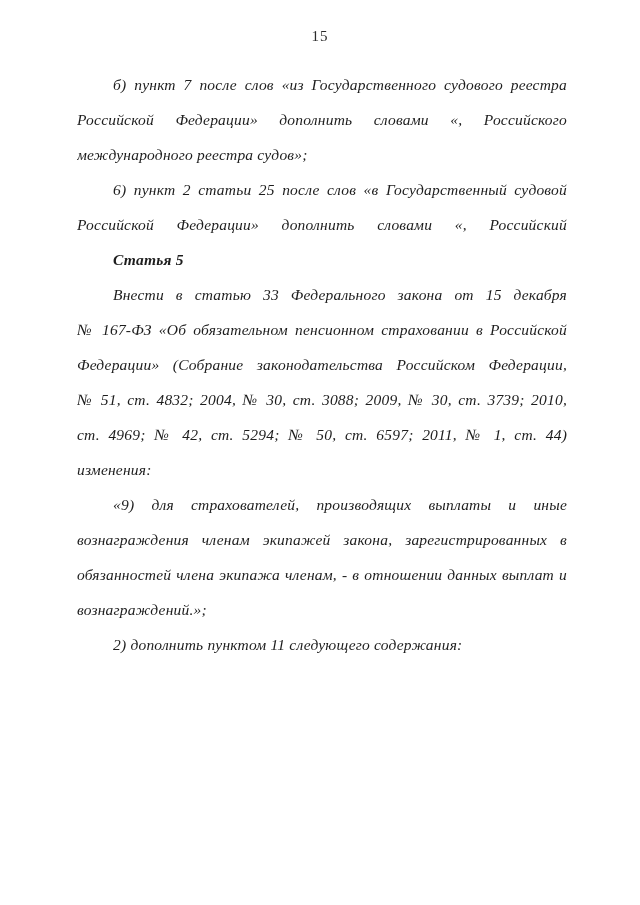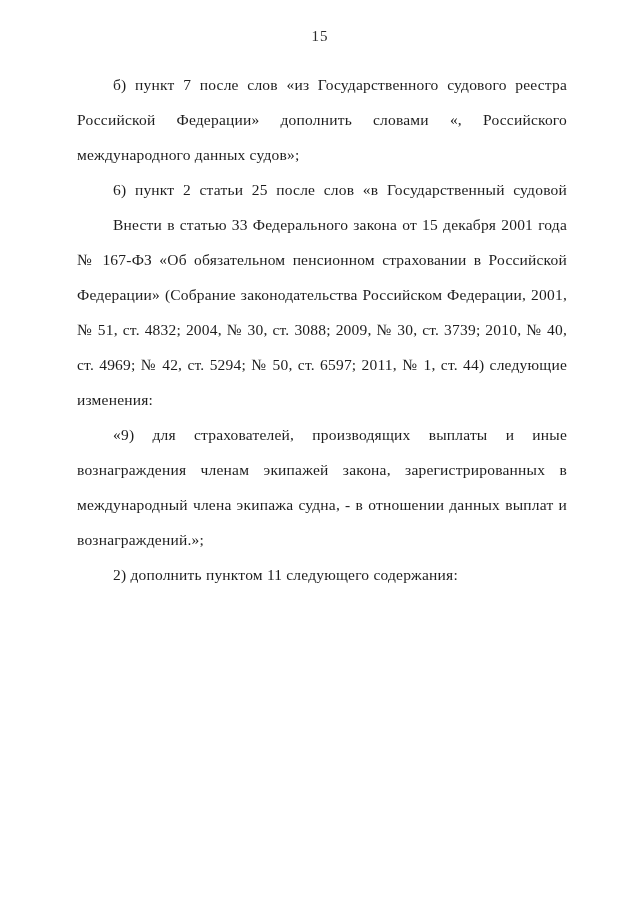--- a/index.html
+++ b/index.html
@@ -22,20 +22,21 @@
     font-size: 15px;
     letter-spacing: 1px;
     color: #2b2b2b;
   }
   .text-block {
     margin-top: 21px;
     margin-left: 77px;
     width: 490px;
     font-size: 15.5px;
     letter-spacing: 0.2px;
+    font-style: italic;
   }
   .ln {
     height: 35px;
     line-height: 35px;
     overflow: hidden;
     text-align: left;
     white-space: nowrap;
   }
   .ln.j {
     white-space: normal;
@@ -46,27 +47,29 @@
   .ln.hd { font-weight: bold; }
 </style>
 </head>
 <body>
 
 <main class="page">
   <div class="page-number">15</div>
   <div class="text-block">
     <div class="ln j ind">б) пункт 7 после слов «из Государственного судового реестра</div>
     <div class="ln j">Российской Федерации» дополнить словами «, Российского</div>
-    <div class="ln">международного данных судов»;</div>
+    <div class="ln">международного реестра судов»;</div>
     <div class="ln j ind">6) пункт 2 статьи 25 после слов «в Государственный судовой реестр</div>
+    <div class="ln j">Российской Федерации» дополнить словами «, Российский</div>
+    <div class="ln hd ind">Статья 5</div>
     <div class="ln j ind">Внести в статью&nbsp;33 Федерального закона от 15&nbsp;декабря 2001&nbsp;года</div>
     <div class="ln j">№&nbsp;167-ФЗ «Об&nbsp;обязательном пенсионном страховании в Российской</div>
     <div class="ln j">Федерации» (Собрание законодательства Российском Федерации, 2001,</div>
     <div class="ln j">№&nbsp;51, ст.&nbsp;4832; 2004, № 30, ст. 3088; 2009, №&nbsp;30, ст.&nbsp;3739; 2010, №&nbsp;40,</div>
     <div class="ln j">ст.&nbsp;4969; №&nbsp;42, ст.&nbsp;5294; №&nbsp;50, ст.&nbsp;6597; 2011, №&nbsp;1, ст.&nbsp;44) следующие</div>
     <div class="ln">изменения:</div>
     <div class="ln j ind">«9)&nbsp;для страхователей, производящих выплаты и иные</div>
     <div class="ln j">вознаграждения членам экипажей закона, зарегистрированных в</div>
-    <div class="ln j">международный члена экипажа судна, - в отношении данных выплат и</div>
+    <div class="ln j">обязанностей члена экипажа членам, - в отношении данных выплат и</div>
     <div class="ln">вознаграждений.»;</div>
     <div class="ln ind">2) дополнить пунктом 11 следующего содержания:</div>
   </div>
 </main>
 
 </body></html>

